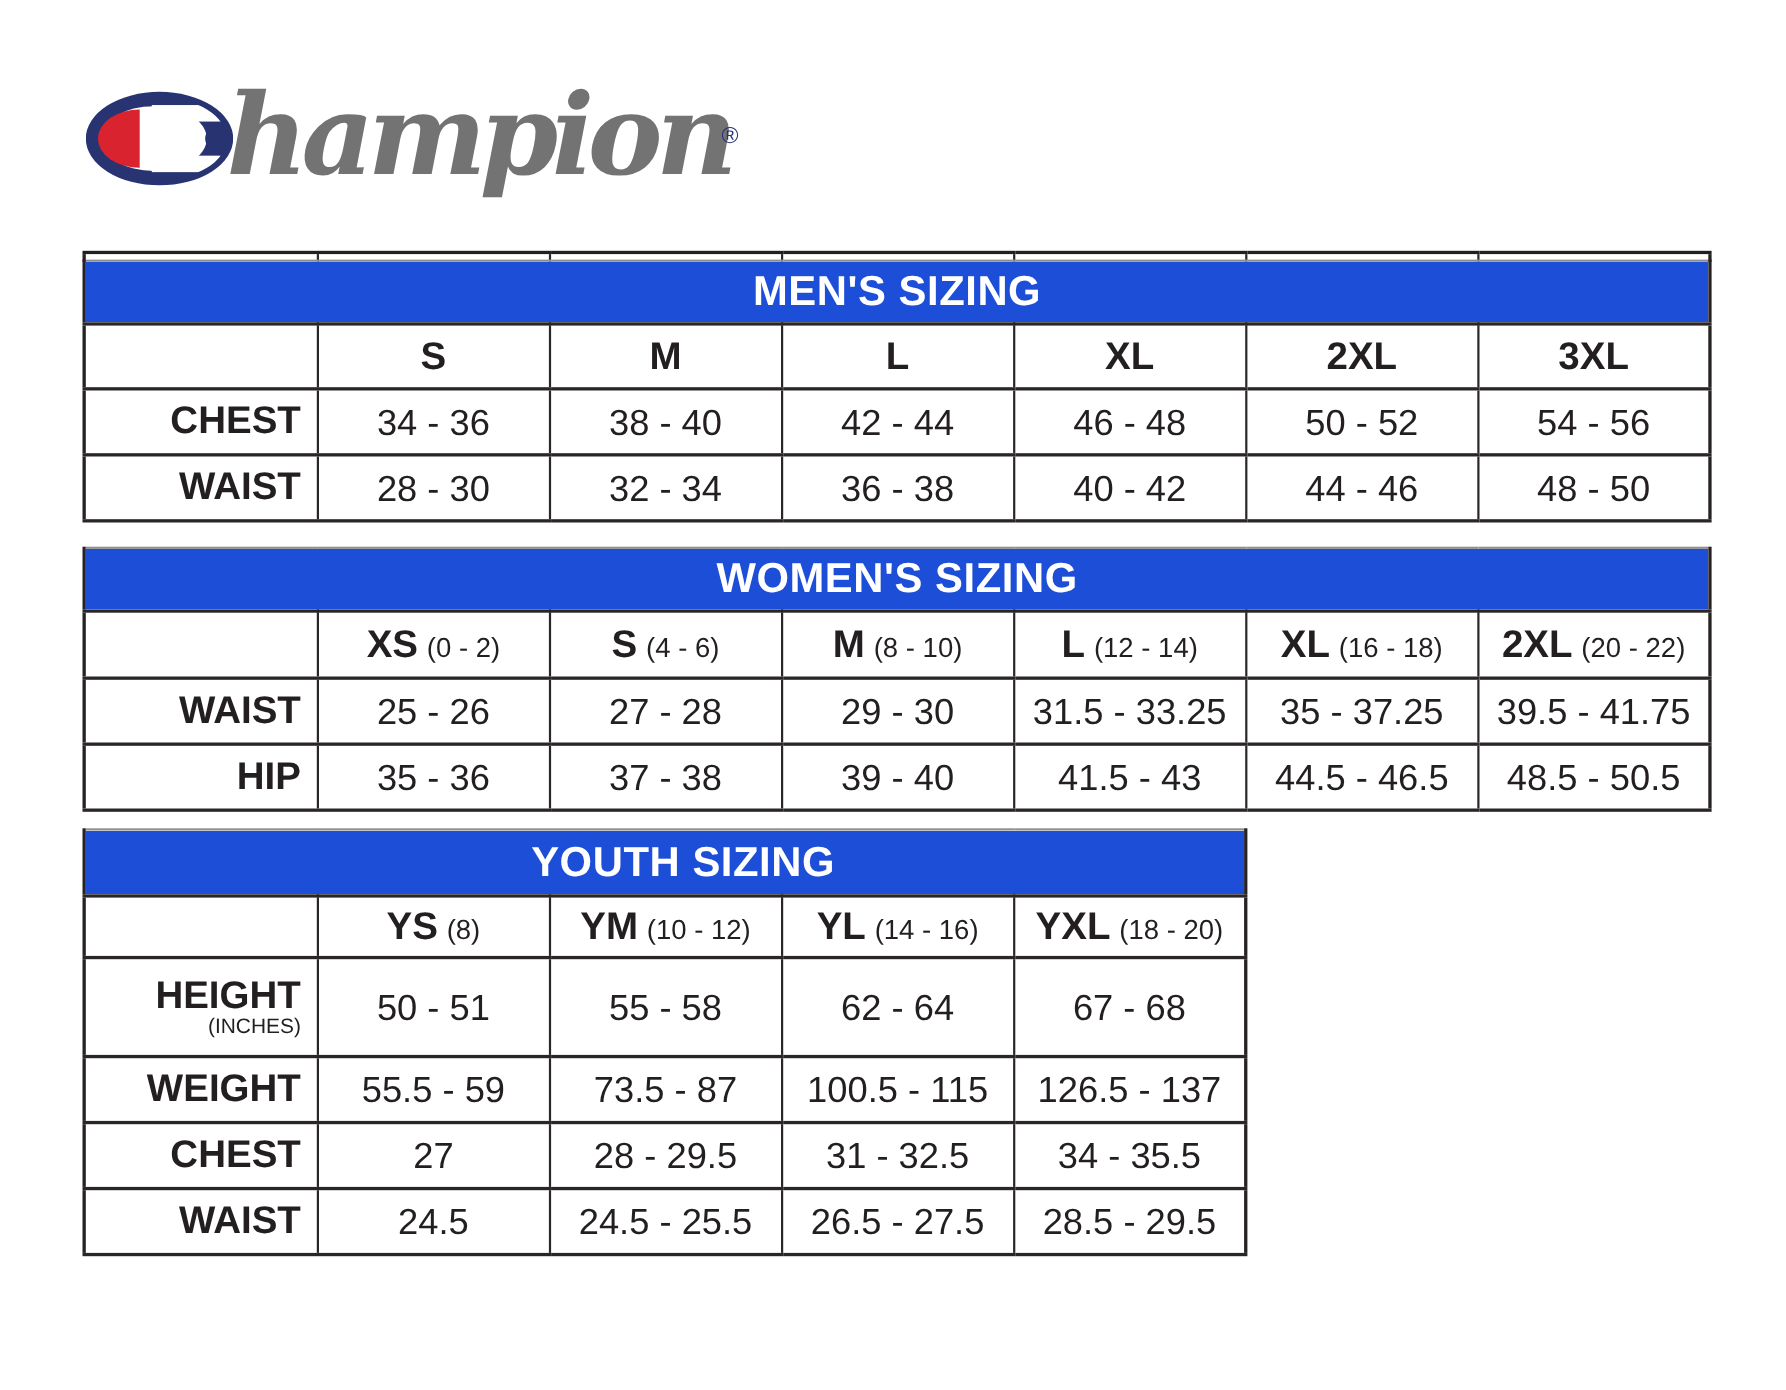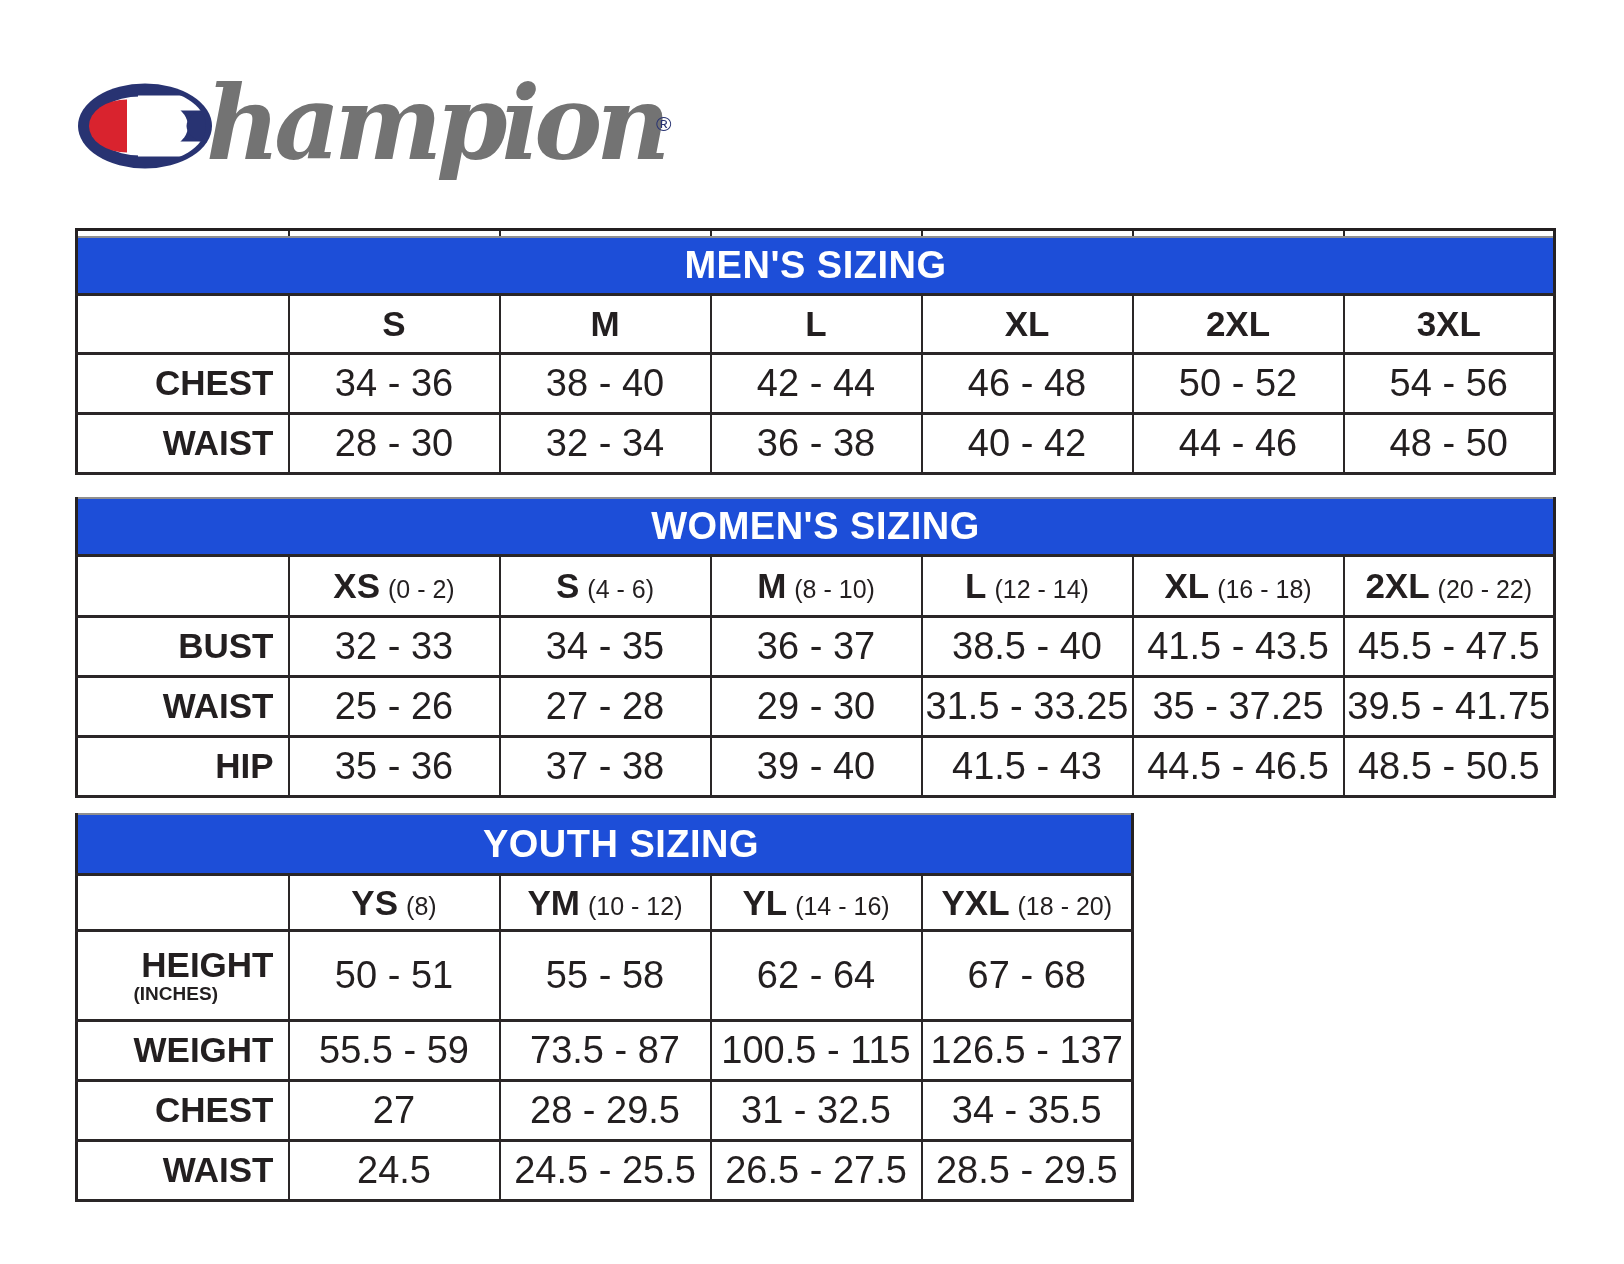--- a/index.html
+++ b/index.html
@@ -42,22 +42,22 @@
     font-weight:700;font-size:38px;letter-spacing:.5px;
     height:55px;border-top:2px solid #8f8f8f;
   }
   td.col-head{height:56px;}
   .col-size{font-weight:700;font-size:35px;}
   .col-range{font-weight:400;font-size:25px;margin-left:8px;}
   td.row-label{
     font-weight:700;font-size:35px;
     text-align:right;padding-right:14px;line-height:1.05;
   }
-  .row-sub{display:block;font-size:19px;font-weight:700;margin-top:0px;text-align:center;}
-  td.val{font-size:38px;font-weight:400;}
+  .row-sub{display:block;font-size:19px;font-weight:400;margin-top:0px;}
+  td.val{font-size:33px;font-weight:400;}
   tr.r57 td{height:57px;}
   tr.r87 td{height:87px;}
   #womens-table td.col-head{height:58px;}
   #youth-table td.title-bar{height:58px;padding-left:33px;}
   #youth-table td.col-head{height:53px;}
   .gap-men{height:18px;}
   .gap-women{height:22px;}
   .gap-youth{height:15px;}
 </style>
 </head>
@@ -155,29 +155,20 @@
   <tr>
     <td class="col-head"></td>
     <td class="col-head"><span class="col-size">XS</span><span class="col-range">(0 - 2)</span></td>
     <td class="col-head"><span class="col-size">S</span><span class="col-range">(4 - 6)</span></td>
     <td class="col-head"><span class="col-size">M</span><span class="col-range">(8 - 10)</span></td>
     <td class="col-head"><span class="col-size">L</span><span class="col-range">(12 - 14)</span></td>
     <td class="col-head"><span class="col-size">XL</span><span class="col-range">(16 - 18)</span></td>
     <td class="col-head"><span class="col-size">2XL</span><span class="col-range">(20 - 22)</span></td>
   </tr>
   <tr class="r57">
-    <td class="row-label">BUST</td>
-    <td class="val">32 - 33</td>
-    <td class="val">34 - 35</td>
-    <td class="val">36 - 37</td>
-    <td class="val">38.5 - 40</td>
-    <td class="val">41.5 - 43.5</td>
-    <td class="val">45.5 - 47.5</td>
-  </tr>
-  <tr class="r57">
     <td class="row-label">WAIST</td>
     <td class="val">25 - 26</td>
     <td class="val">27 - 28</td>
     <td class="val">29 - 30</td>
     <td class="val">31.5 - 33.25</td>
     <td class="val">35 - 37.25</td>
     <td class="val">39.5 - 41.75</td>
   </tr>
   <tr class="r57">
     <td class="row-label">HIP</td>

